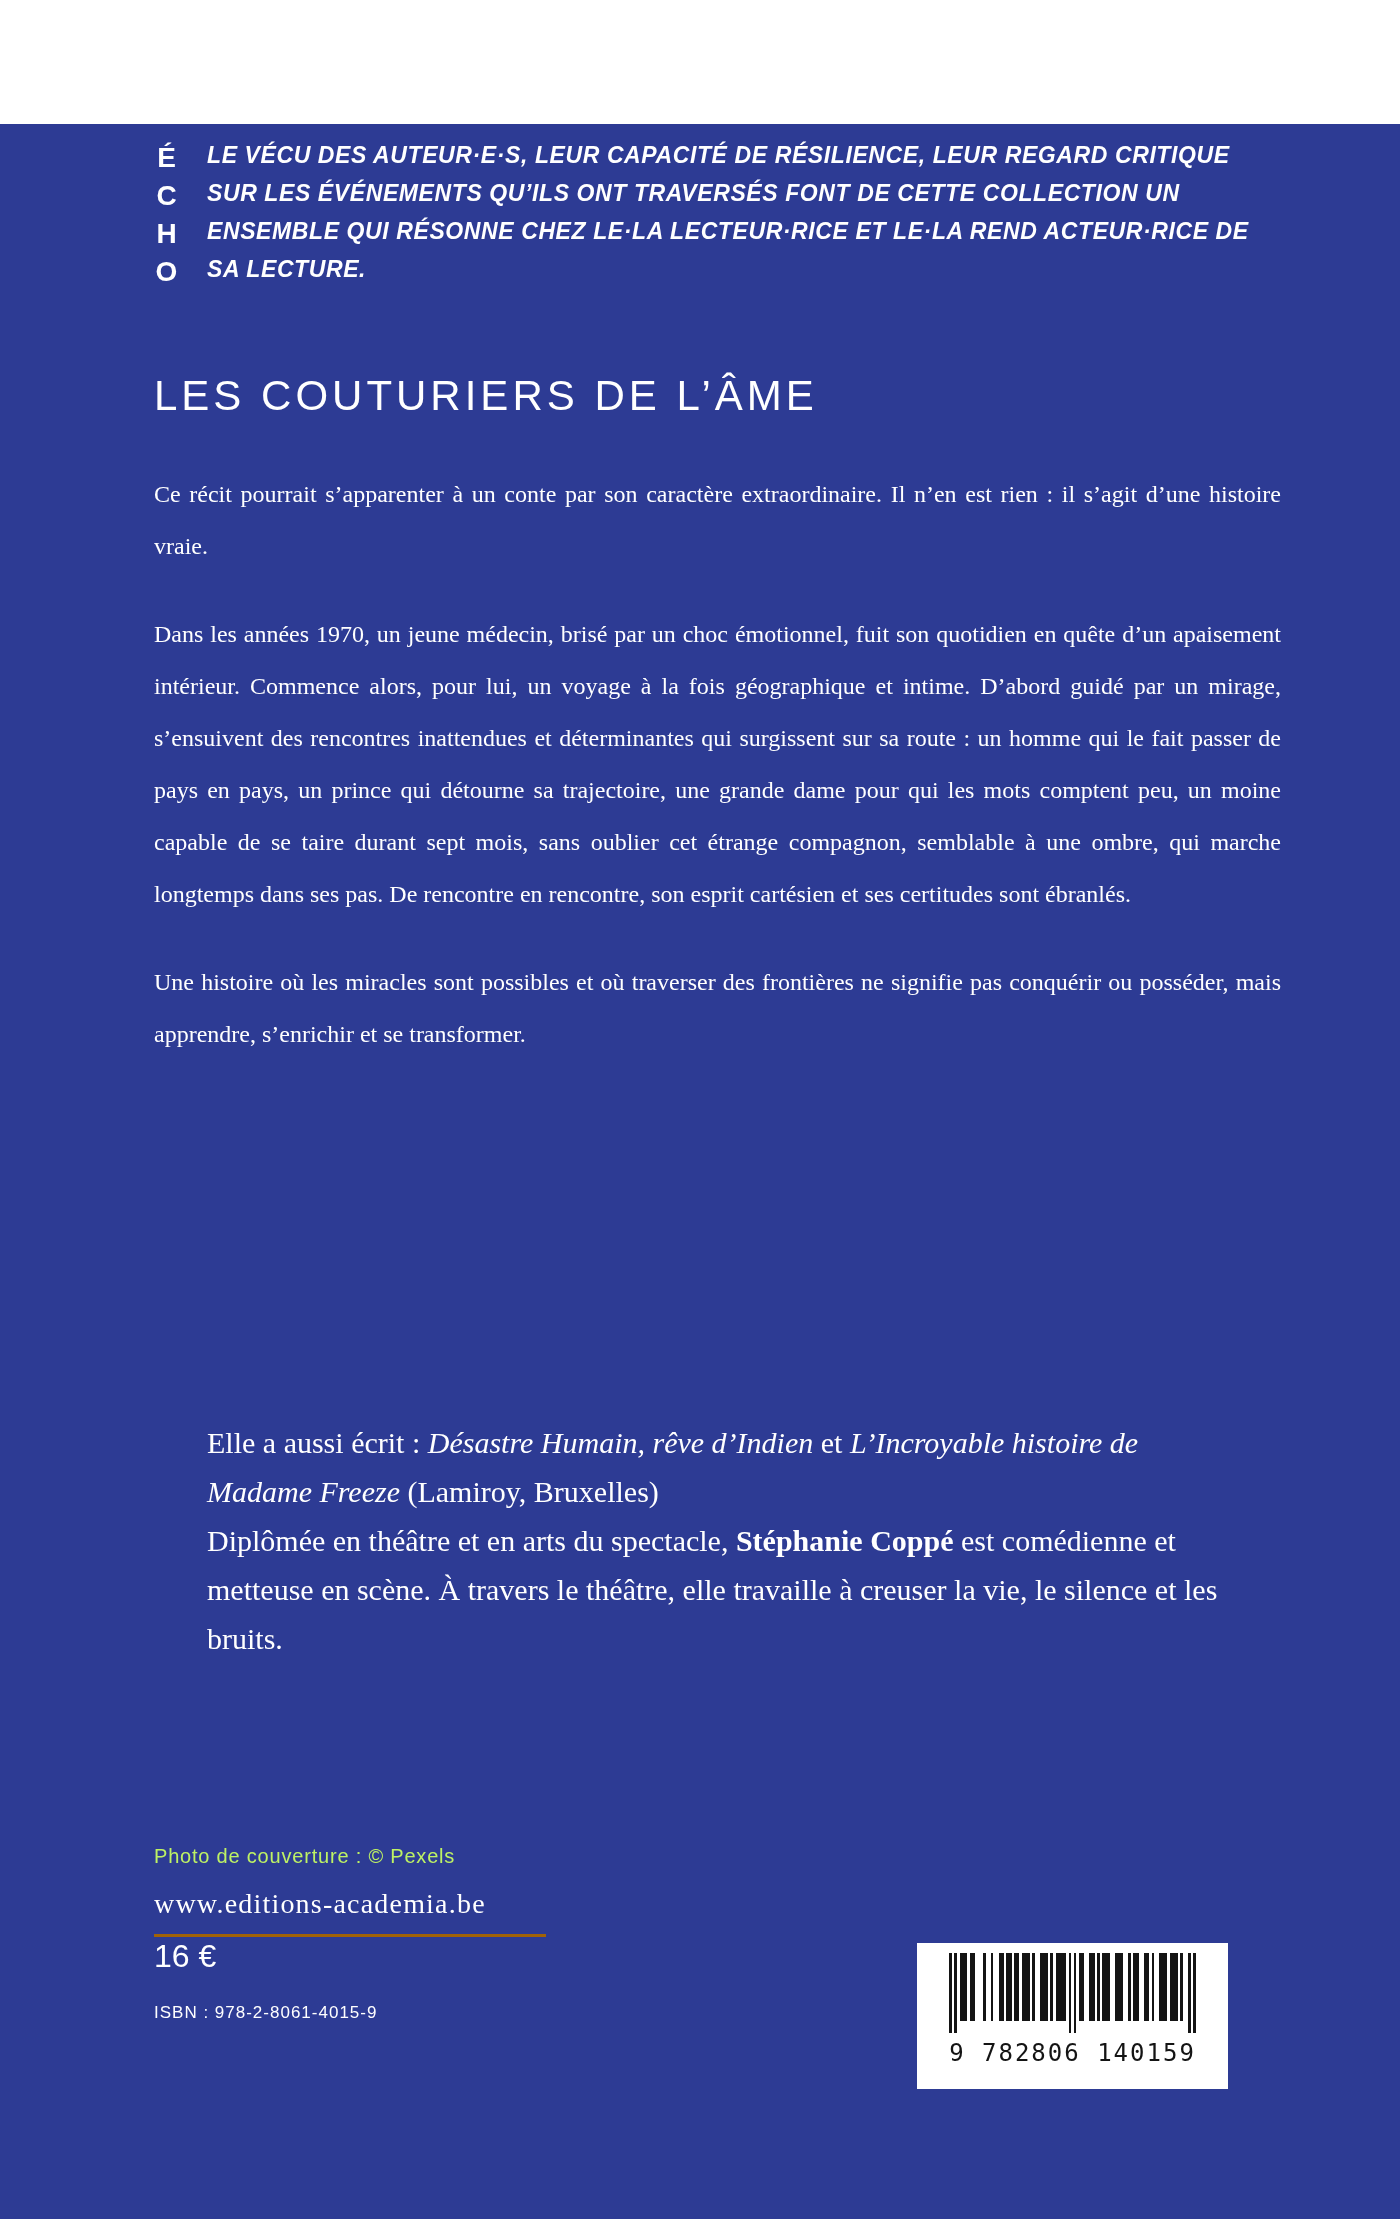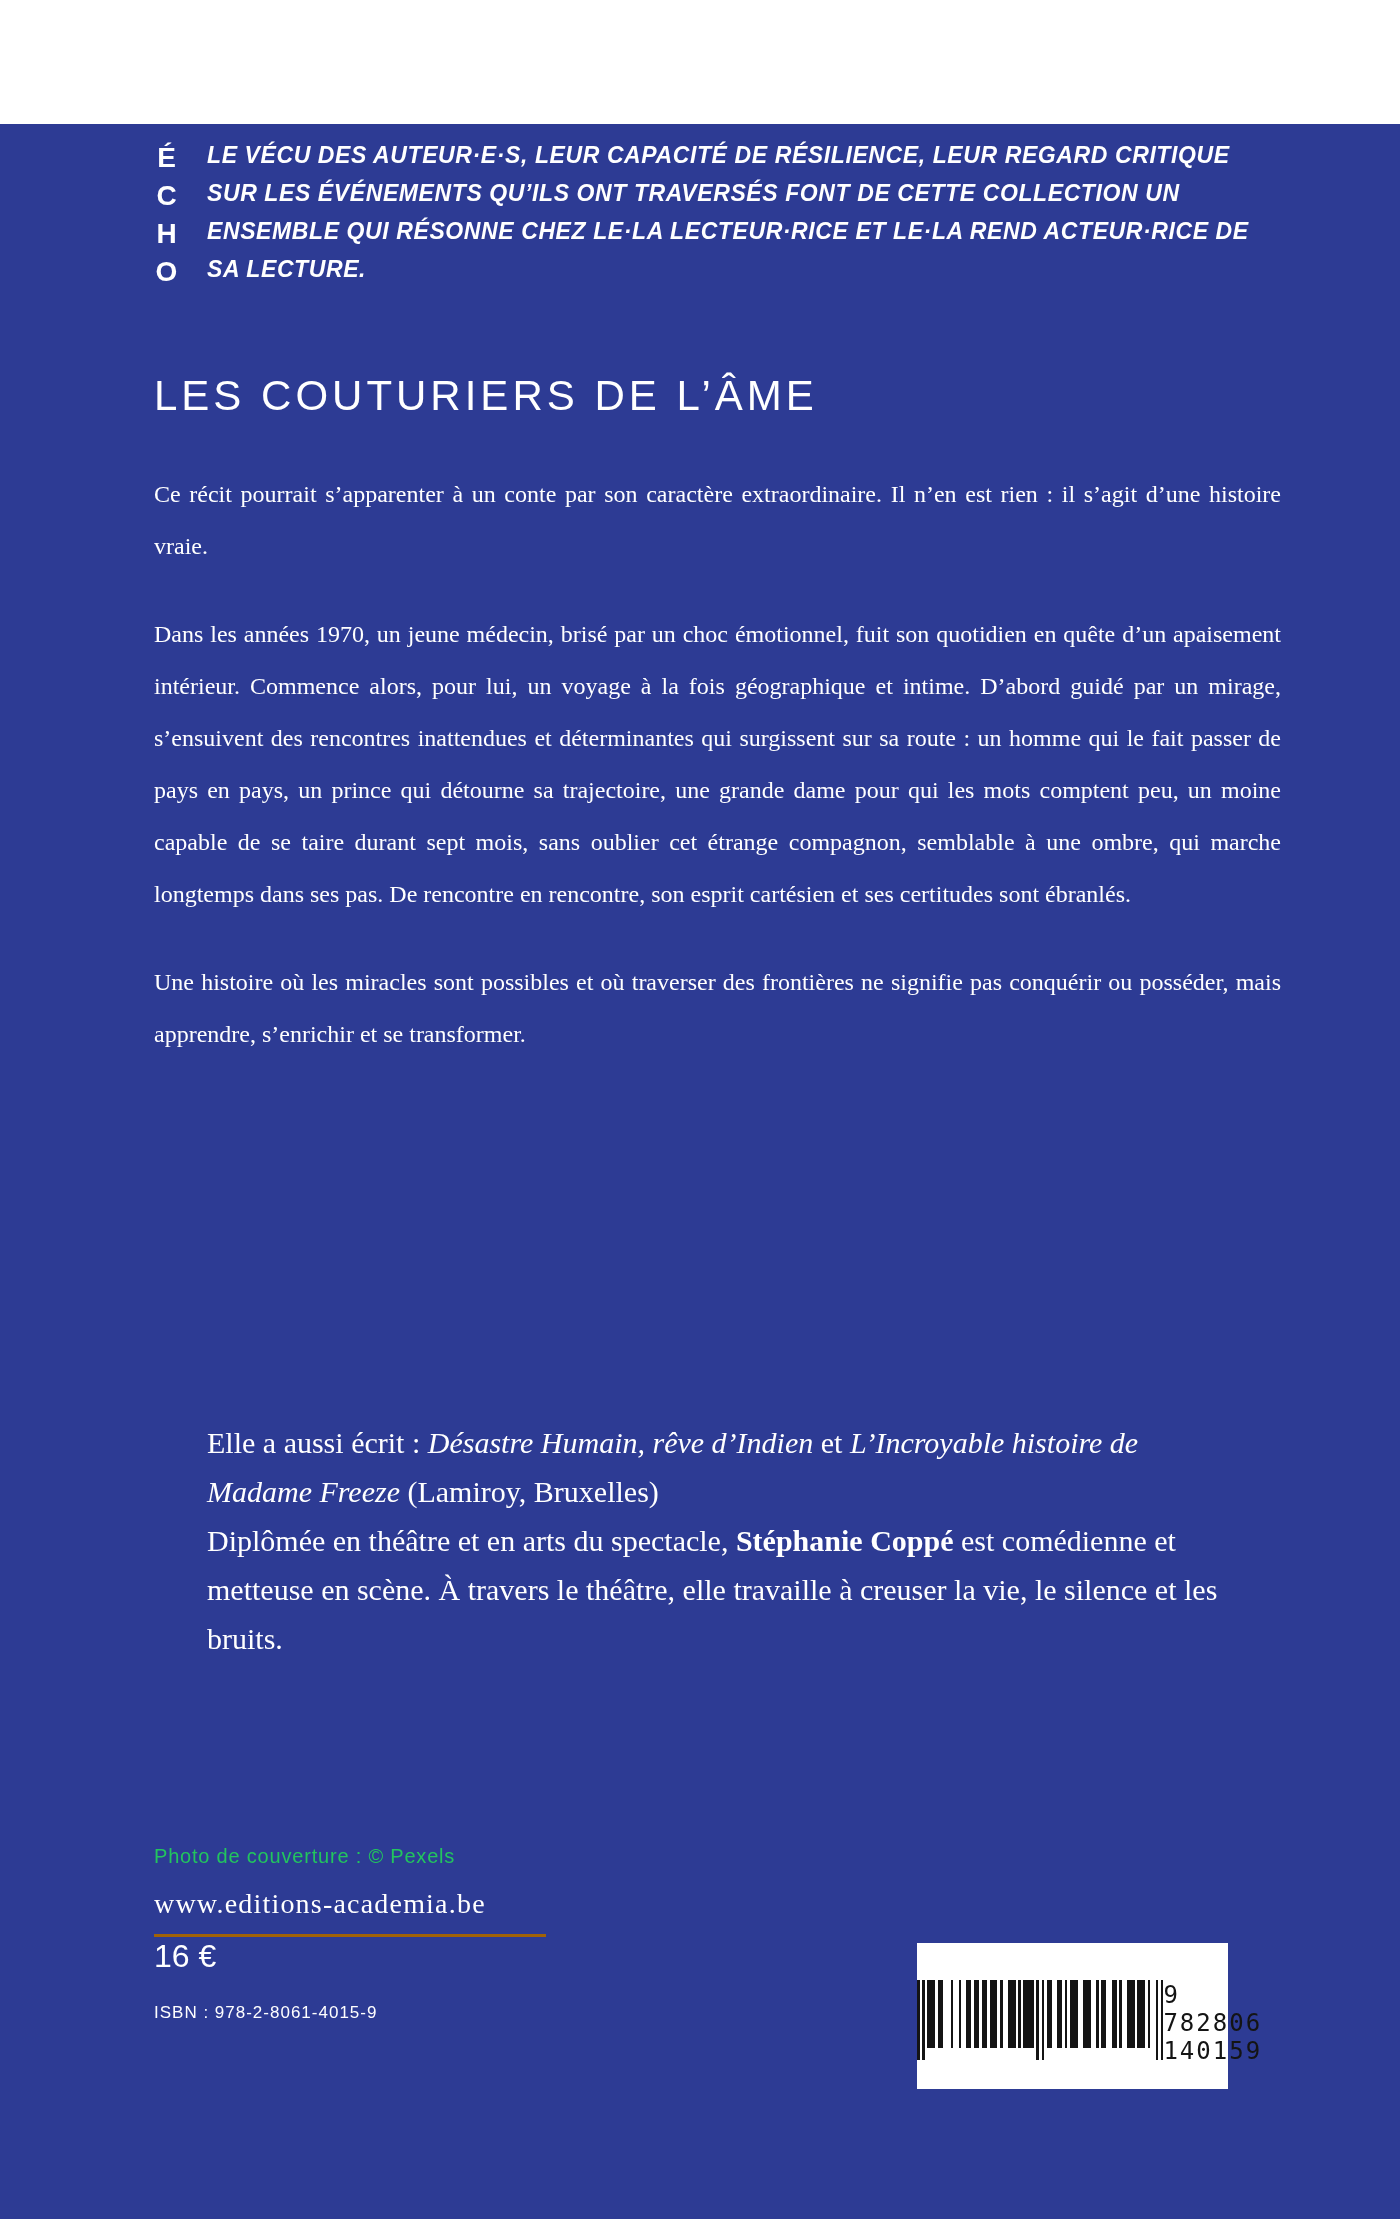--- a/index.html
+++ b/index.html
@@ -88,21 +88,21 @@
   }
   .bio p { margin: 0; }
   .bio .author-name { font-weight: 700; }
   .bio .work-title { font-style: italic; }
   .photo-credit {
     position: absolute;
     top: 1845px;
     left: 154px;
     font-size: 20px;
     letter-spacing: 0.8px;
-    color: #22c55e;
+    color: #bef264;
   }
   .website {
     position: absolute;
     top: 1888px;
     left: 154px;
     display: inline-block;
     font-size: 28px;
     letter-spacing: 1.2px;
     padding-bottom: 14px;
     min-width: 392px;
@@ -128,21 +128,21 @@
   .barcode-box {
     position: absolute;
     top: 1943px;
     left: 917px;
     width: 311px;
     height: 146px;
     background: #ffffff;
     box-sizing: border-box;
     padding-top: 10px;
     display: flex;
-    flex-direction: row;
+    flex-direction: column;
     align-items: center;
   }
   .barcode-bars {
     display: flex;
     align-items: flex-start;
     height: 82px;
   }
   .bc-module { width: 2.6px; height: 68px; flex: 0 0 auto; }
   .bc-bar { background: #141414; }
   .bc-guard.bc-bar { height: 80px; }

